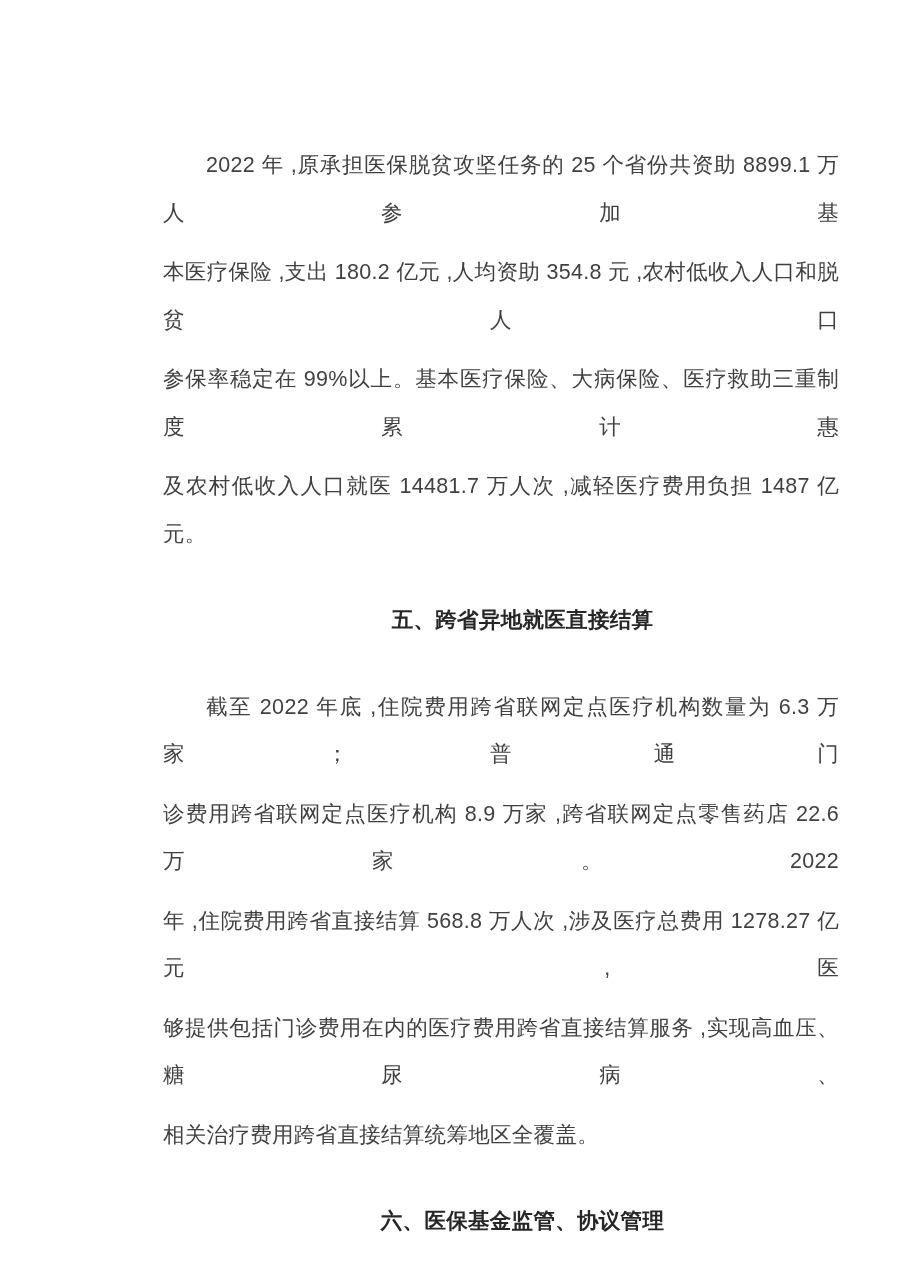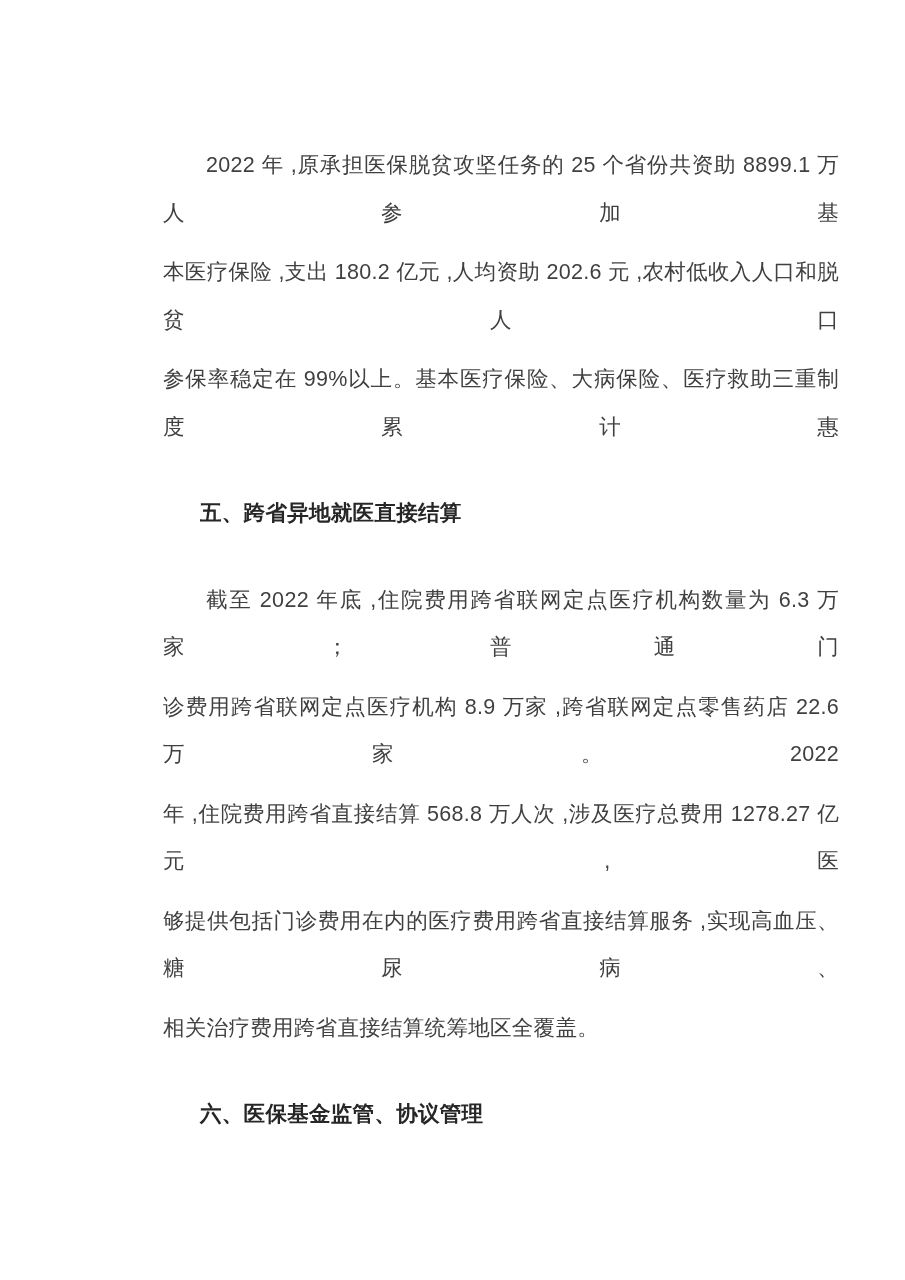--- a/index.html
+++ b/index.html
@@ -35,32 +35,34 @@
   .para .line.last-line { text-align-last: left; }
   .para .line.first-line { text-indent: 43px; }
 
   .heading {
     font-size: 21.5px;
     line-height: 47.5px;
     font-weight: bold;
     color: #262626;
     margin: 21px 0;
     text-indent: 43px;
+    text-align: center;
   }
 </style>
 </head>
 <body>
 
 <div class="page">
   <div class="content">
 
     <div class="para">
         <div class="line first-line">2022 年 ,原承担医保脱贫攻坚任务的 25 个省份共资助 8899.1 万人参加基</div>
-        <div class="line">本医疗保险 ,支出 180.2 亿元 ,人均资助 202.6 元 ,农村低收入人口和脱贫人口</div>
+        <div class="line">本医疗保险 ,支出 180.2 亿元 ,人均资助 354.8 元 ,农村低收入人口和脱贫人口</div>
         <div class="line">参保率稳定在 99%以上。基本医疗保险、大病保险、医疗救助三重制度累计惠</div>
+        <div class="line last-line">及农村低收入人口就医 14481.7 万人次 ,减轻医疗费用负担 1487 亿元。</div>
       </div>
 
     <h2 class="heading">五、跨省异地就医直接结算</h2>
 
     <div class="para">
         <div class="line first-line">截至 2022 年底 ,住院费用跨省联网定点医疗机构数量为 6.3 万家；普通门</div>
         <div class="line">诊费用跨省联网定点医疗机构 8.9 万家 ,跨省联网定点零售药店 22.6 万家。2022</div>
         <div class="line">年 ,住院费用跨省直接结算 568.8 万人次 ,涉及医疗总费用 1278.27 亿元 ,医</div>
         <div class="line">够提供包括门诊费用在内的医疗费用跨省直接结算服务 ,实现高血压、糖尿病、</div>
         <div class="line last-line">相关治疗费用跨省直接结算统筹地区全覆盖。</div>

